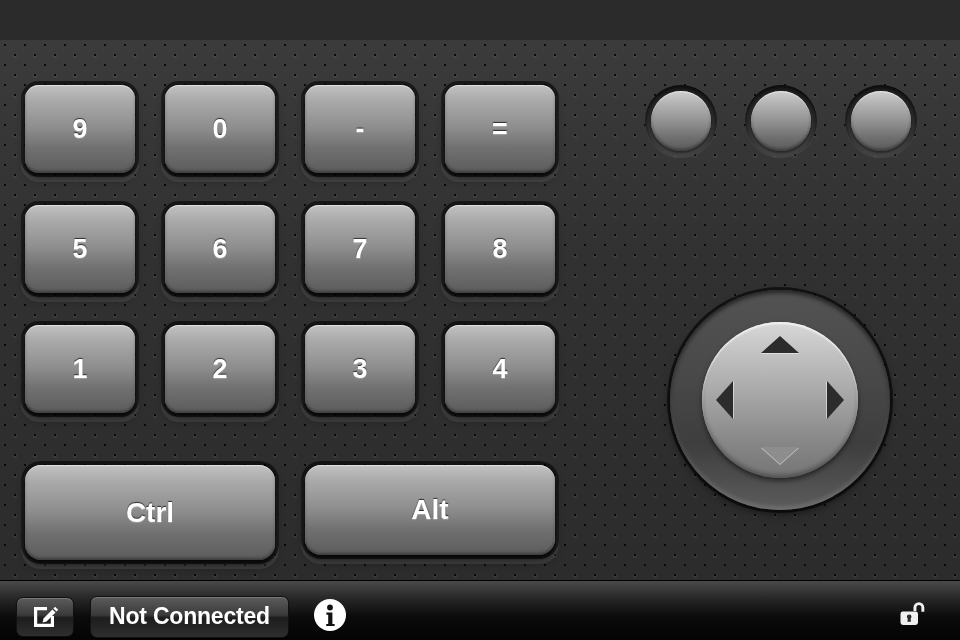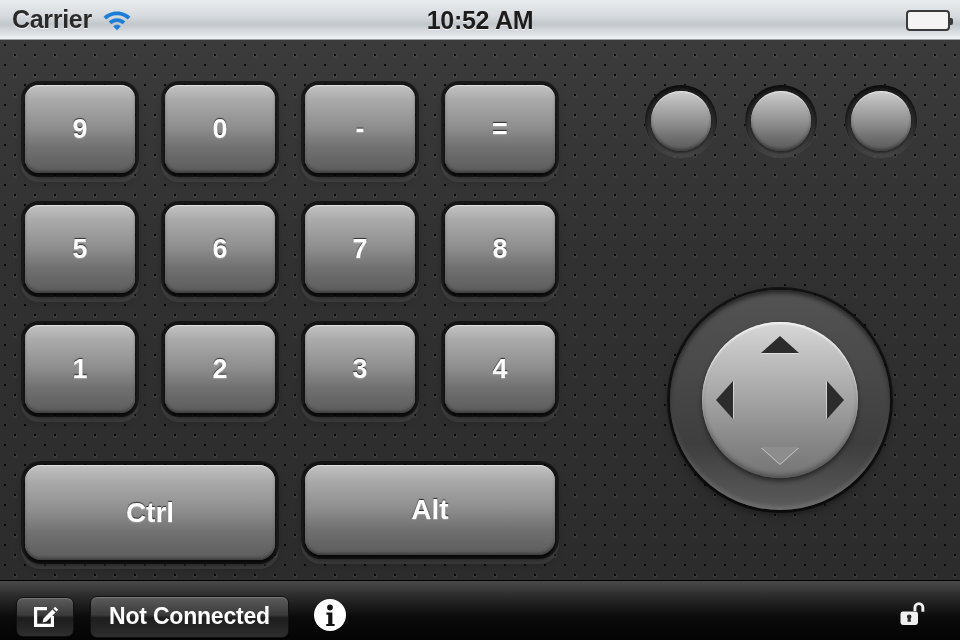--- a/index.html
+++ b/index.html
@@ -216,40 +216,20 @@
   .tb-compose { width: 58px; height: 40px; margin-left: 16px; }
   .tb-status { height: 42px; padding: 0 18px; margin-left: 16px; font-size: 23px; letter-spacing: -0.2px; }
   .tb-info { margin-left: 20px; width: 42px; height: 42px; display: flex; align-items: center; justify-content: center; cursor: pointer; background: none; border: 0; }
   .tb-lock { position: absolute; right: 26px; width: 44px; height: 44px; display: flex; align-items: center; justify-content: center; cursor: pointer; background: none; border: 0; }
 </style>
 </head>
 <body>
 
 <div id="app">
 
-  <div class="statusbar">
-    <div class="sb-left">
-      <span class="carrier-label">Carrier</span>
-      <span>
-        <svg class="wifi-icon" viewBox="0 0 30 24">
-          <path d="M15 3.5 C9 3.5 4.2 6.1 1.6 8.8 L4.3 11.6 C6.5 9.3 10.4 7.3 15 7.3 C19.6 7.3 23.5 9.3 25.7 11.6 L28.4 8.8 C25.8 6.1 21 3.5 15 3.5 Z" fill="#1c7ed6"></path>
-          <path d="M15 10.2 C11.4 10.2 8.5 11.7 6.7 13.5 L9.4 16.3 C10.6 15.0 12.6 14.0 15 14.0 C17.4 14.0 19.4 15.0 20.6 16.3 L23.3 13.5 C21.5 11.7 18.6 10.2 15 10.2 Z" fill="#1c7ed6"></path>
-          <path d="M15 16.8 C13.4 16.8 12.1 17.5 11.3 18.4 L15 22.2 L18.7 18.4 C17.9 17.5 16.6 16.8 15 16.8 Z" fill="#1c7ed6"></path>
-        </svg>
-      </span>
-    </div>
-    <div class="sb-center">
-      <span class="sb-time">10:52 AM</span>
-    </div>
-    <div class="sb-right">
-      <span class="battery">
-        <span class="battery-fill" id="battery-fill" style="width: 92%;"></span>
-      </span>
-    </div>
-  </div>
 
   <div class="panel">
     <div id="keys-layer">
         <button class="key" style="left: 25px; top: 45px; width: 110px; height: 88px;">
           <span class="key-label">9</span>
         </button>
         <button class="key" style="left: 165px; top: 45px; width: 110px; height: 88px;">
           <span class="key-label">0</span>
         </button>
         <button class="key" style="left: 305px; top: 45px; width: 110px; height: 88px;">

